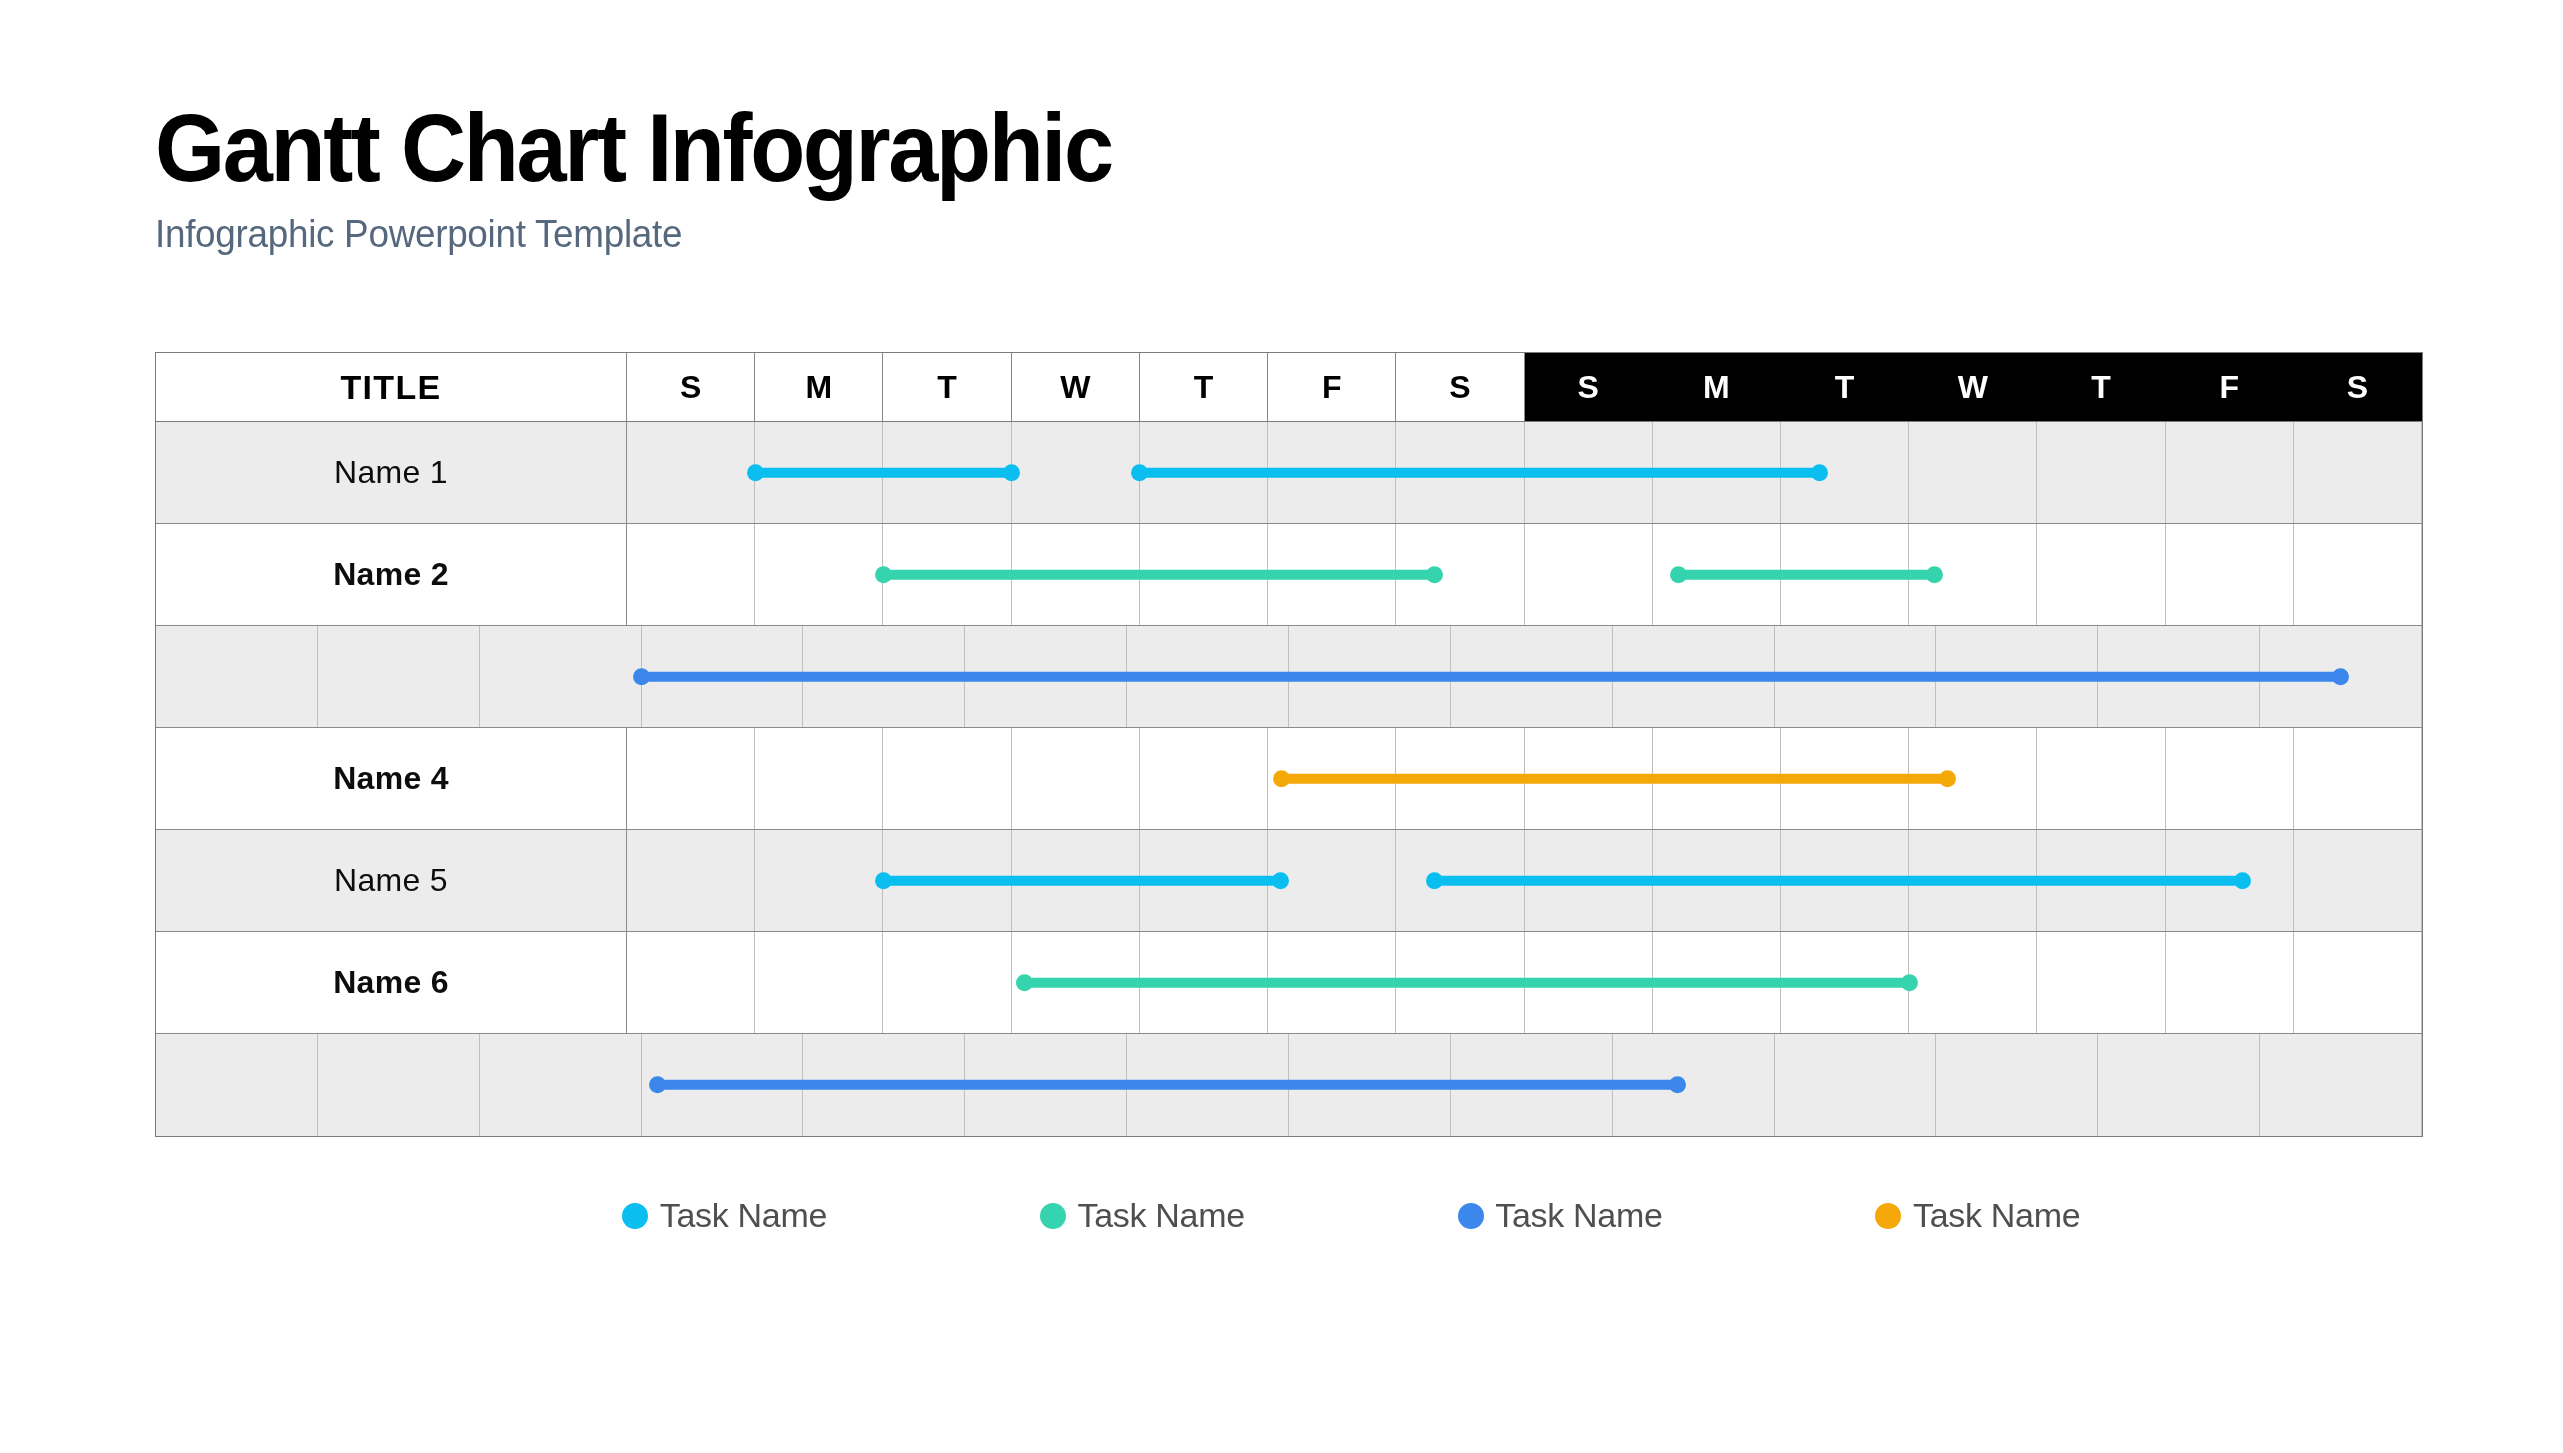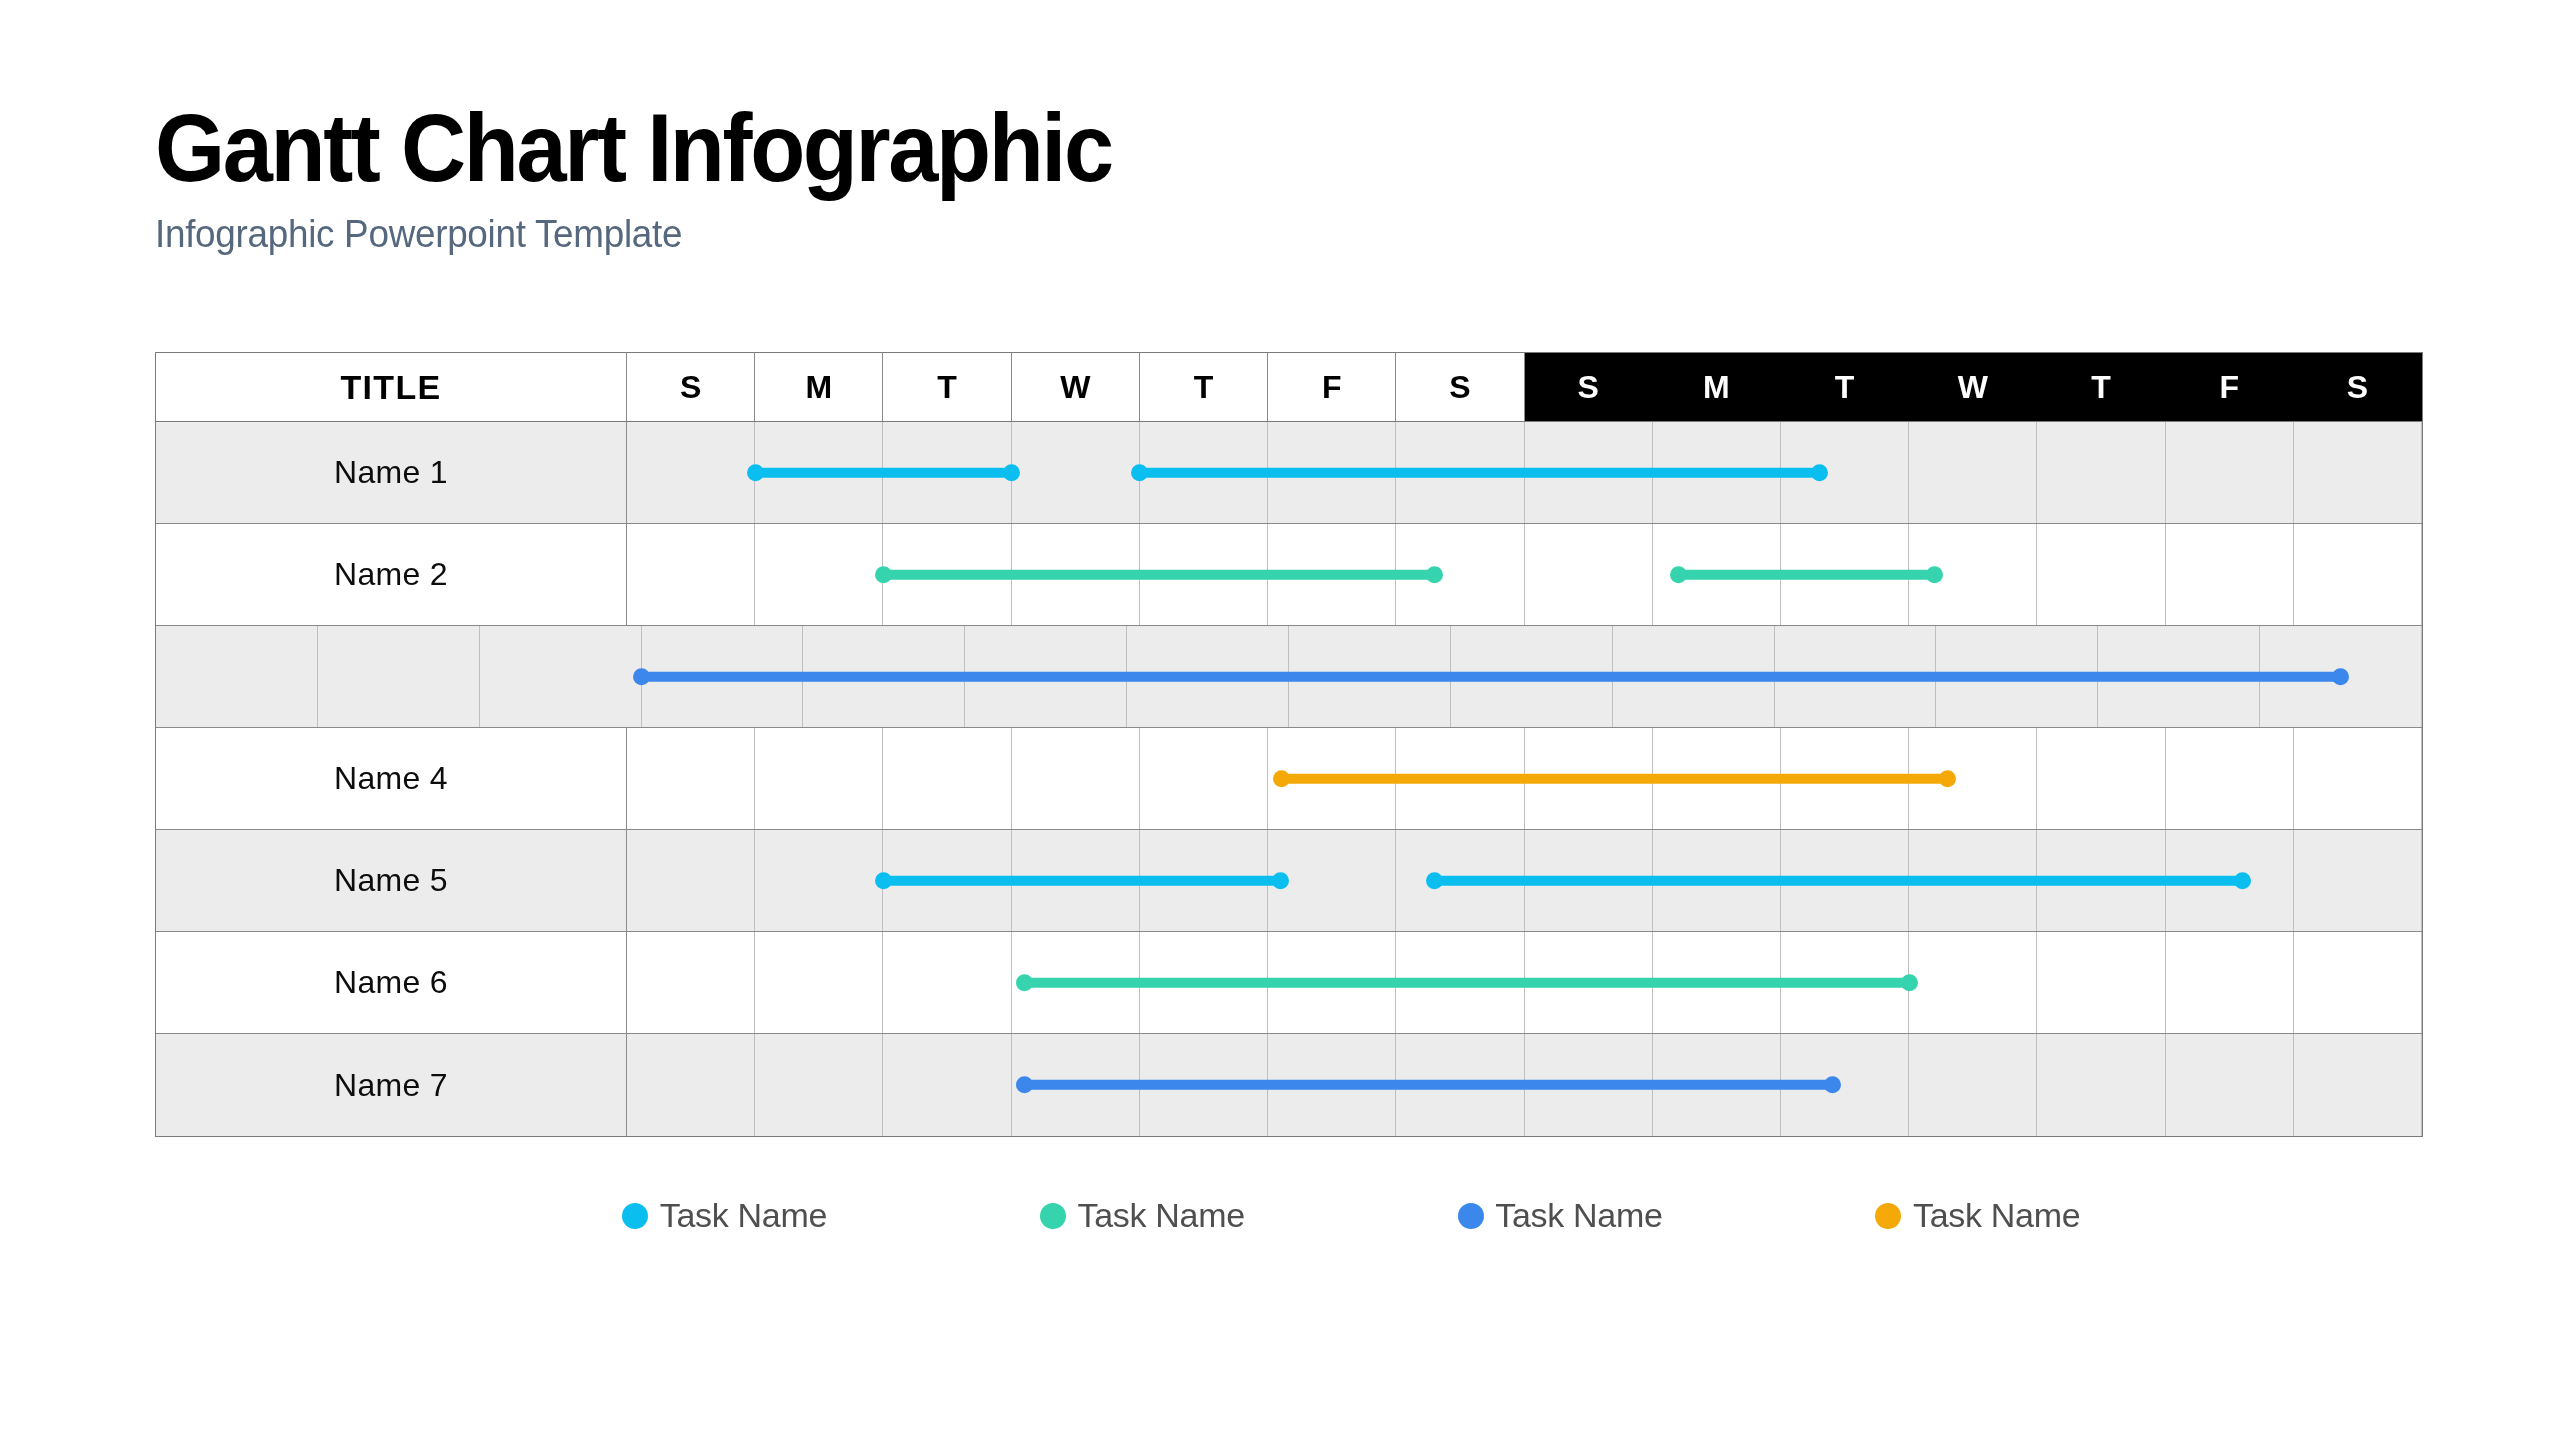--- a/index.html
+++ b/index.html
@@ -102,21 +102,21 @@
   }
 
   
   .body-row {
     height: 102px;
     border-bottom: 1.3px solid #8a8a8a;
     position: relative;
   }
   .body-row:last-child { border-bottom: none; }
   .body-row.shaded { background: #ececec; }
-  .body-row.plain  { background: #ffffff; }
+  .body-row.plain  { background: #ffffff; font-weight: bold; }
 
   .name-cell {
     width: 471px;
     flex: 0 0 471px;
     display: flex;
     align-items: center;
     justify-content: center;
     font-size: 32px;
     color: #0d0d0d;
     border-right: 1.3px solid #8a8a8a;
@@ -376,21 +376,20 @@
           <div class="track-cell"></div>
           <div class="bars-layer">
             <div class="bar" style="background: rgb(53, 212, 174); left: 22.1429%; width: 49.2857%;">
               <span class="cap left" style="background: rgb(53, 212, 174);"></span>
               <span class="cap right" style="background: rgb(53, 212, 174);"></span>
             </div>
           </div>
         </div>
       </div>
       <div class="grid-row body-row shaded">
-        <div class="name-cell">Name 7</div>
         <div class="track">
           <div class="track-cell"></div>
           <div class="track-cell"></div>
           <div class="track-cell"></div>
           <div class="track-cell"></div>
           <div class="track-cell"></div>
           <div class="track-cell"></div>
           <div class="track-cell"></div>
           <div class="track-cell"></div>
           <div class="track-cell"></div>

